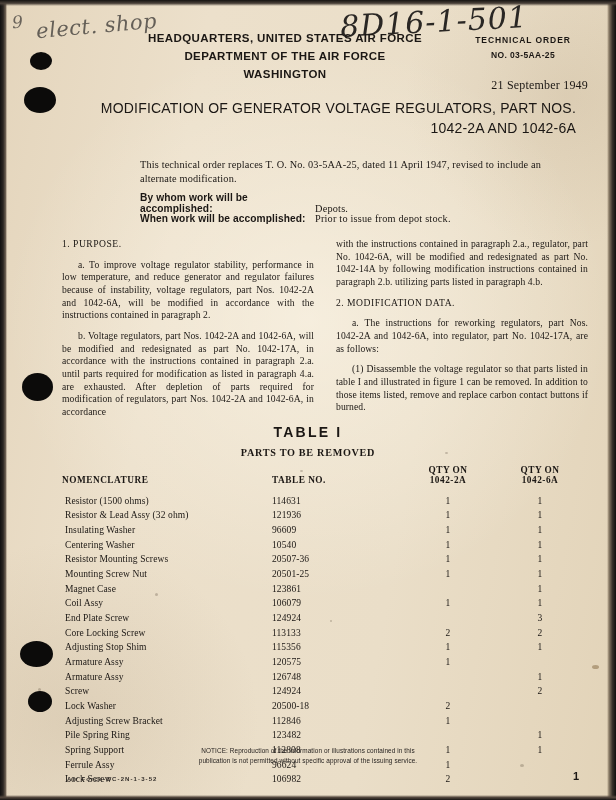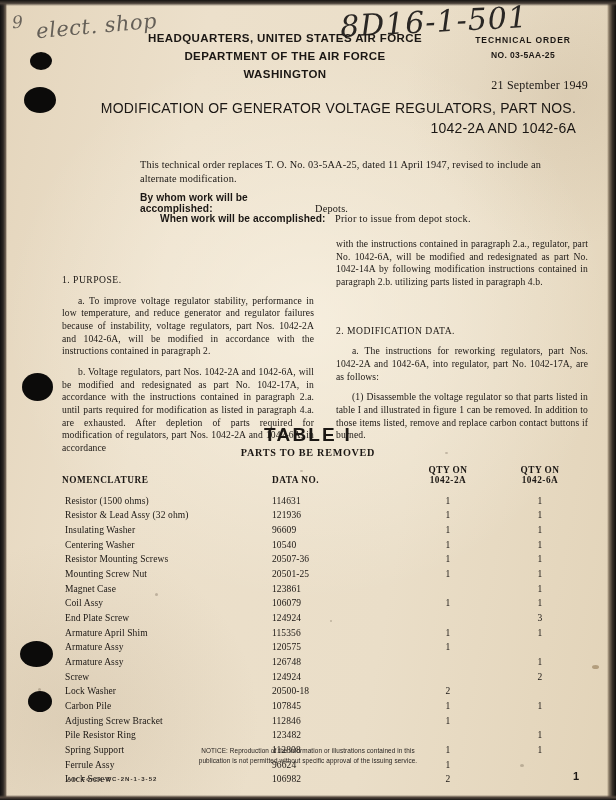--- a/index.html
+++ b/index.html
@@ -153,21 +153,21 @@
     text-align: justify;
     letter-spacing: 0.15px;
   }
   .field-row {
     position: absolute;
     left: 140px;
     right: 60px;
     font-size: 10.3px;
   }
   #field-bywhom { top: 192px; }
-  #field-when { top: 213px; margin-left: 20px; }
+  #field-when { top: 213px; }
   .field-label {
     display: inline-block;
     width: 175px;
     font-family: "Liberation Sans", sans-serif;
     font-weight: bold;
     font-size: 10.2px;
     letter-spacing: 0.1px;
   }
   .field-value {
     font-family: "Liberation Serif", serif;
@@ -190,31 +190,30 @@
     text-align: justify;
     letter-spacing: 0.1px;
   }
   .body-col p {
     margin: 0 0 8px 0;
   }
   .body-col p.indent { text-indent: 16px; }
   .body-col p.heading {
     text-indent: 0;
     letter-spacing: 0.5px;
-    margin-top: 36px;
   }
   
   #table-title {
     position: absolute;
     left: 0; right: 0;
     top: 424px;
     text-align: center;
     font-family: "Liberation Sans", sans-serif;
     font-weight: bold;
-    font-size: 19px;
+    font-size: 14px;
     letter-spacing: 2.2px;
   }
   #table-subtitle {
     position: absolute;
     left: 0; right: 0;
     top: 447px;
     text-align: center;
     font-size: 10.2px;
     font-weight: bold;
     letter-spacing: 0.7px;
@@ -348,21 +347,21 @@
         </div>
     </div>
 
     <div id="table-title">TABLE I</div>
     <div id="table-subtitle">PARTS TO BE REMOVED</div>
 
     <table id="parts-table">
       <thead>
         <tr>
           <th class="col-nomen">NOMENCLATURE</th>
-          <th class="col-part">DATA NO.</th>
+          <th class="col-part">TABLE NO.</th>
           <th class="col-qty">
             <span class="qty-hdr-line1">QTY ON</span>
             <span class="qty-hdr-line2">1042-2A</span>
           </th>
           <th class="col-qty">
             <span class="qty-hdr-line1">QTY ON</span>
             <span class="qty-hdr-line2">1042-6A</span>
           </th>
         </tr>
       </thead>
@@ -415,21 +414,27 @@
             <td class="c-qty">1</td>
             <td class="c-qty">1</td>
           </tr>
           <tr>
             <td class="c-nomen">End Plate Screw</td>
             <td class="c-part">124924</td>
             <td class="c-qty"></td>
             <td class="c-qty">3</td>
           </tr>
           <tr>
-            <td class="c-nomen">Armature April Shim</td>
+            <td class="c-nomen">Core Locking Screw</td>
+            <td class="c-part">113133</td>
+            <td class="c-qty">2</td>
+            <td class="c-qty">2</td>
+          </tr>
+          <tr>
+            <td class="c-nomen">Adjusting Stop Shim</td>
             <td class="c-part">115356</td>
             <td class="c-qty">1</td>
             <td class="c-qty">1</td>
           </tr>
           <tr>
             <td class="c-nomen">Armature Assy</td>
             <td class="c-part">120575</td>
             <td class="c-qty">1</td>
             <td class="c-qty"></td>
           </tr>
@@ -445,33 +450,27 @@
             <td class="c-qty"></td>
             <td class="c-qty">2</td>
           </tr>
           <tr>
             <td class="c-nomen">Lock Washer</td>
             <td class="c-part">20500-18</td>
             <td class="c-qty">2</td>
             <td class="c-qty"></td>
           </tr>
           <tr>
-            <td class="c-nomen">Carbon Pile</td>
-            <td class="c-part">107845</td>
-            <td class="c-qty">1</td>
-            <td class="c-qty">1</td>
-          </tr>
-          <tr>
             <td class="c-nomen">Adjusting Screw Bracket</td>
             <td class="c-part">112846</td>
             <td class="c-qty">1</td>
             <td class="c-qty"></td>
           </tr>
           <tr>
-            <td class="c-nomen">Pile Resistor Ring</td>
+            <td class="c-nomen">Pile Spring Ring</td>
             <td class="c-part">123482</td>
             <td class="c-qty"></td>
             <td class="c-qty">1</td>
           </tr>
           <tr>
             <td class="c-nomen">Spring Support</td>
             <td class="c-part">112808</td>
             <td class="c-qty">1</td>
             <td class="c-qty">1</td>
           </tr>

